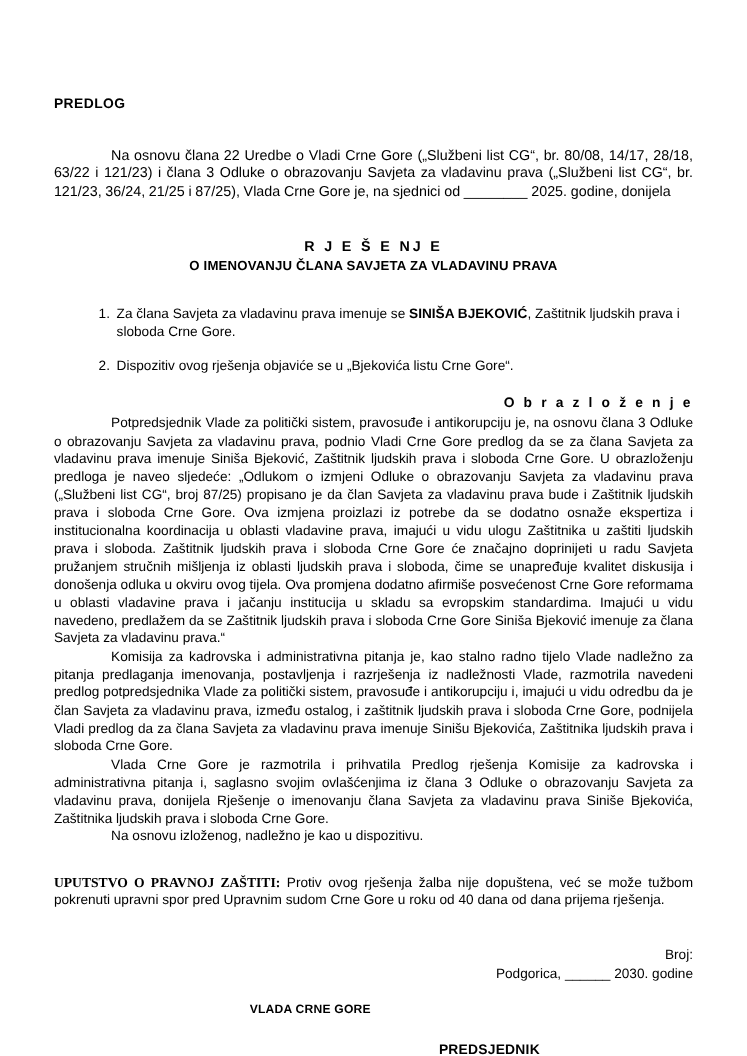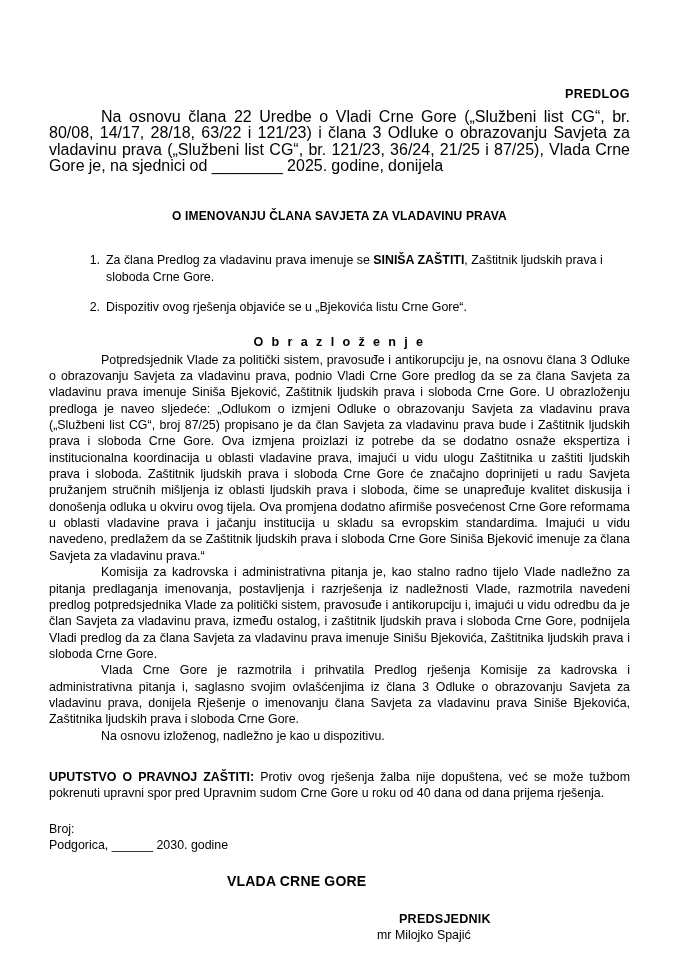--- a/index.html
+++ b/index.html
@@ -20,31 +20,31 @@
     width: 679px;
     height: 960px;
     background: #ffffff;
     box-sizing: border-box;
     padding: 0 49px;
     overflow: hidden;
   }
 
   
   .doc-label {
-    text-align: right;
+    text-align: left;
     font-weight: bold;
     font-size: 12.6px;
     letter-spacing: 0.4px;
     padding-top: 88px;
     line-height: 1.1;
   }
 
   .intro {
-    margin-top: 7px;
-    font-size: 16px;
+    margin-top: 31px;
+    font-size: 13px;
     line-height: 16.4px;
     text-align: justify;
     text-indent: 52px;
     word-spacing: -0.2px;
   }
 
   .title-block {
     margin-top: 34px;
     text-align: center;
   }
@@ -81,21 +81,21 @@
     content: counter(itm) ".";
     position: absolute;
     left: 0;
     top: 0;
     width: 18px;
     text-align: right;
   }
 
   .reason-heading {
     margin-top: 19px;
-    text-align: center;
+    text-align: right;
     font-weight: bold;
     font-size: 12.6px;
     letter-spacing: 2.4px;
   }
 
   .body-text {
     margin-top: 3px;
     font-size: 12.4px;
     line-height: 16.35px;
     text-align: justify;
@@ -105,33 +105,34 @@
     text-indent: 52px;
   }
   .body-text p.tight { text-indent: 52px; }
 
   .legal-notice {
     margin-top: 25px;
     font-size: 12.4px;
     line-height: 16.4px;
     text-align: justify;
   }
-  .legal-notice .lead { font-weight: bold; }
+  .legal-notice .lead { font-weight: bold; font-family: Liberation Serif, serif; }
 
   .refs {
-    margin-top: 19px;
-    font-size: 12.4px;
-    line-height: 16.4px;
+    margin-top: 34px;
+    font-size: 12.4px;
+    line-height: 16.4px;
+    text-align: right;
   }
   .refs div { white-space: pre; }
 
   .gov-line {
     margin-top: 19px;
     font-weight: bold;
-    font-size: 14px;
+    font-size: 11px;
     letter-spacing: 0.2px;
     padding-left: 178px;
   }
 
   .signature {
     margin-top: 22px;
     padding-left: 326px;
     font-size: 12.4px;
     line-height: 16.6px;
   }
@@ -151,26 +152,27 @@
 </head>
 <body>
 
 <div class="page">
 
   <div class="doc-label">PREDLOG</div>
 
   <div class="intro">Na osnovu člana 22 Uredbe o Vladi Crne Gore („Službeni list CG“, br. 80/08, 14/17, 28/18, 63/22 i 121/23) i člana 3 Odluke o obrazovanju Savjeta za vladavinu prava („Službeni list CG“, br. 121/23, 36/24, 21/25 i 87/25), Vlada Crne Gore je, na sjednici od ________ 2025. godine, donijela</div>
 
   <div class="title-block">
+    <div class="title-main">R J E Š E NJ E</div>
     <div class="title-sub">O IMENOVANJU ČLANA SAVJETA ZA VLADAVINU PRAVA</div>
   </div>
 
   <ol class="items">
     <li>
-      <span>Za člana Predlog za vladavinu prava imenuje se </span><b>SINIŠA ZAŠTITI</b><span>, Zaštitnik ljudskih prava i sloboda Crne Gore.</span>
+      <span>Za člana Savjeta za vladavinu prava imenuje se </span><b>SINIŠA BJEKOVIĆ</b><span>, Zaštitnik ljudskih prava i sloboda Crne Gore.</span>
     </li>
     <li>
       <span>Dispozitiv ovog rješenja objaviće se u „Bjekovića listu Crne Gore“.</span>
     </li>
   </ol>
 
   <div class="reason-heading">O b r a z l o ž e n j e</div>
 
   <div class="body-text">
     <p>Potpredsjednik Vlade za politički sistem, pravosuđe i antikorupciju je, na osnovu člana 3 Odluke o obrazovanju Savjeta za vladavinu prava, podnio Vladi Crne Gore predlog da se za člana Savjeta za vladavinu prava imenuje Siniša Bjeković, Zaštitnik ljudskih prava i sloboda Crne Gore. U obrazloženju predloga je naveo sljedeće: „Odlukom o izmjeni Odluke o obrazovanju Savjeta za vladavinu prava („Službeni list CG“, broj  87/25) propisano je da član Savjeta za vladavinu prava bude i Zaštitnik ljudskih prava i sloboda Crne Gore. Ova izmjena proizlazi iz potrebe da se dodatno osnaže ekspertiza i institucionalna koordinacija u oblasti vladavine prava, imajući u vidu ulogu Zaštitnika u zaštiti ljudskih prava i sloboda. Zaštitnik ljudskih prava i sloboda Crne Gore će značajno doprinijeti u radu Savjeta pružanjem stručnih mišljenja iz oblasti ljudskih prava i sloboda, čime se unapređuje kvalitet diskusija i donošenja odluka u okviru ovog tijela. Ova promjena dodatno afirmiše posvećenost Crne Gore reformama u oblasti vladavine prava i jačanju institucija u skladu sa evropskim standardima. Imajući u vidu navedeno, predlažem da se Zaštitnik ljudskih prava i sloboda Crne Gore Siniša Bjeković imenuje za člana Savjeta za vladavinu prava.“</p>

